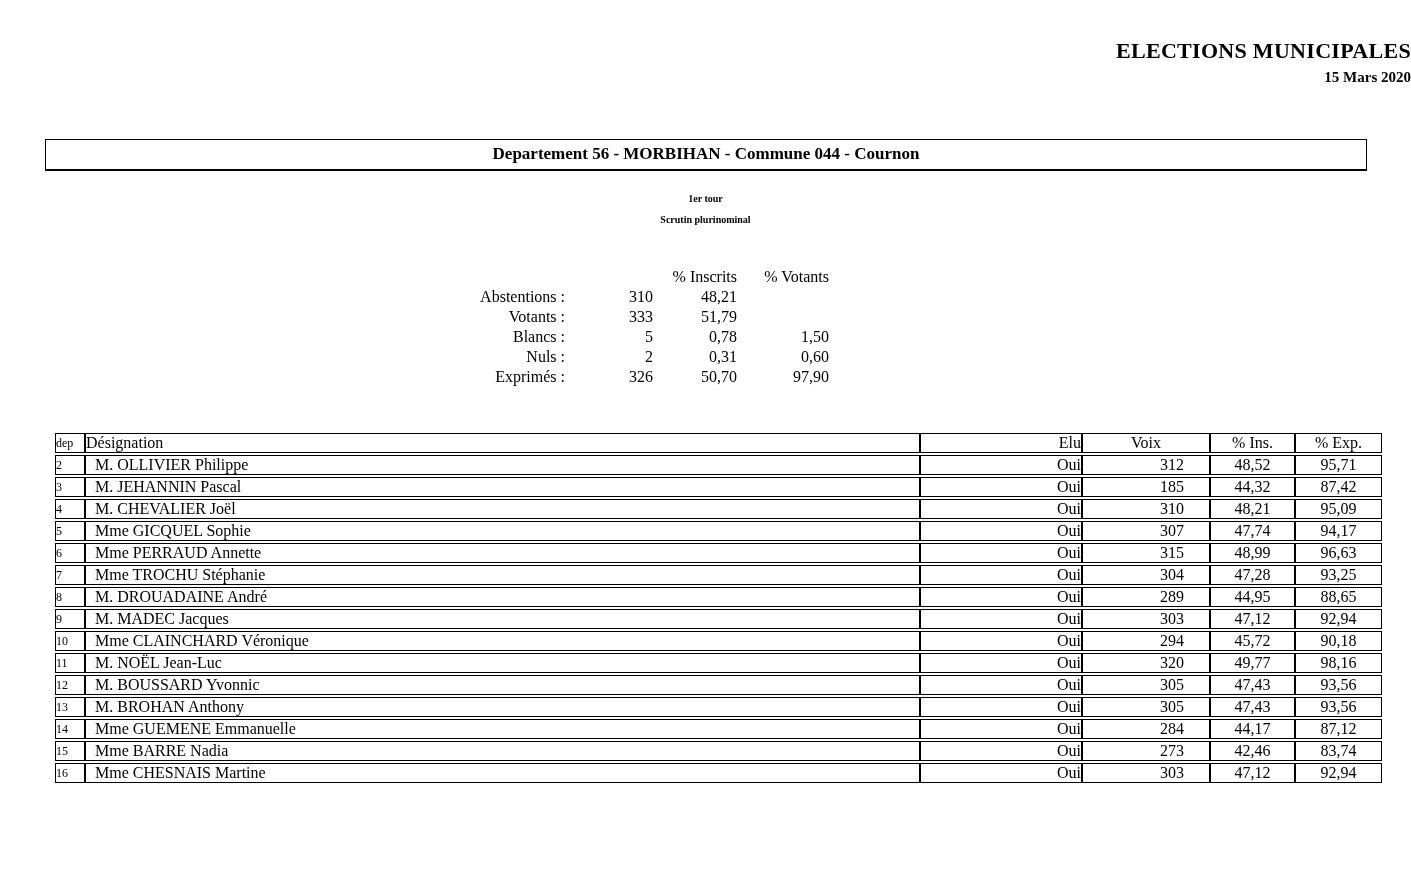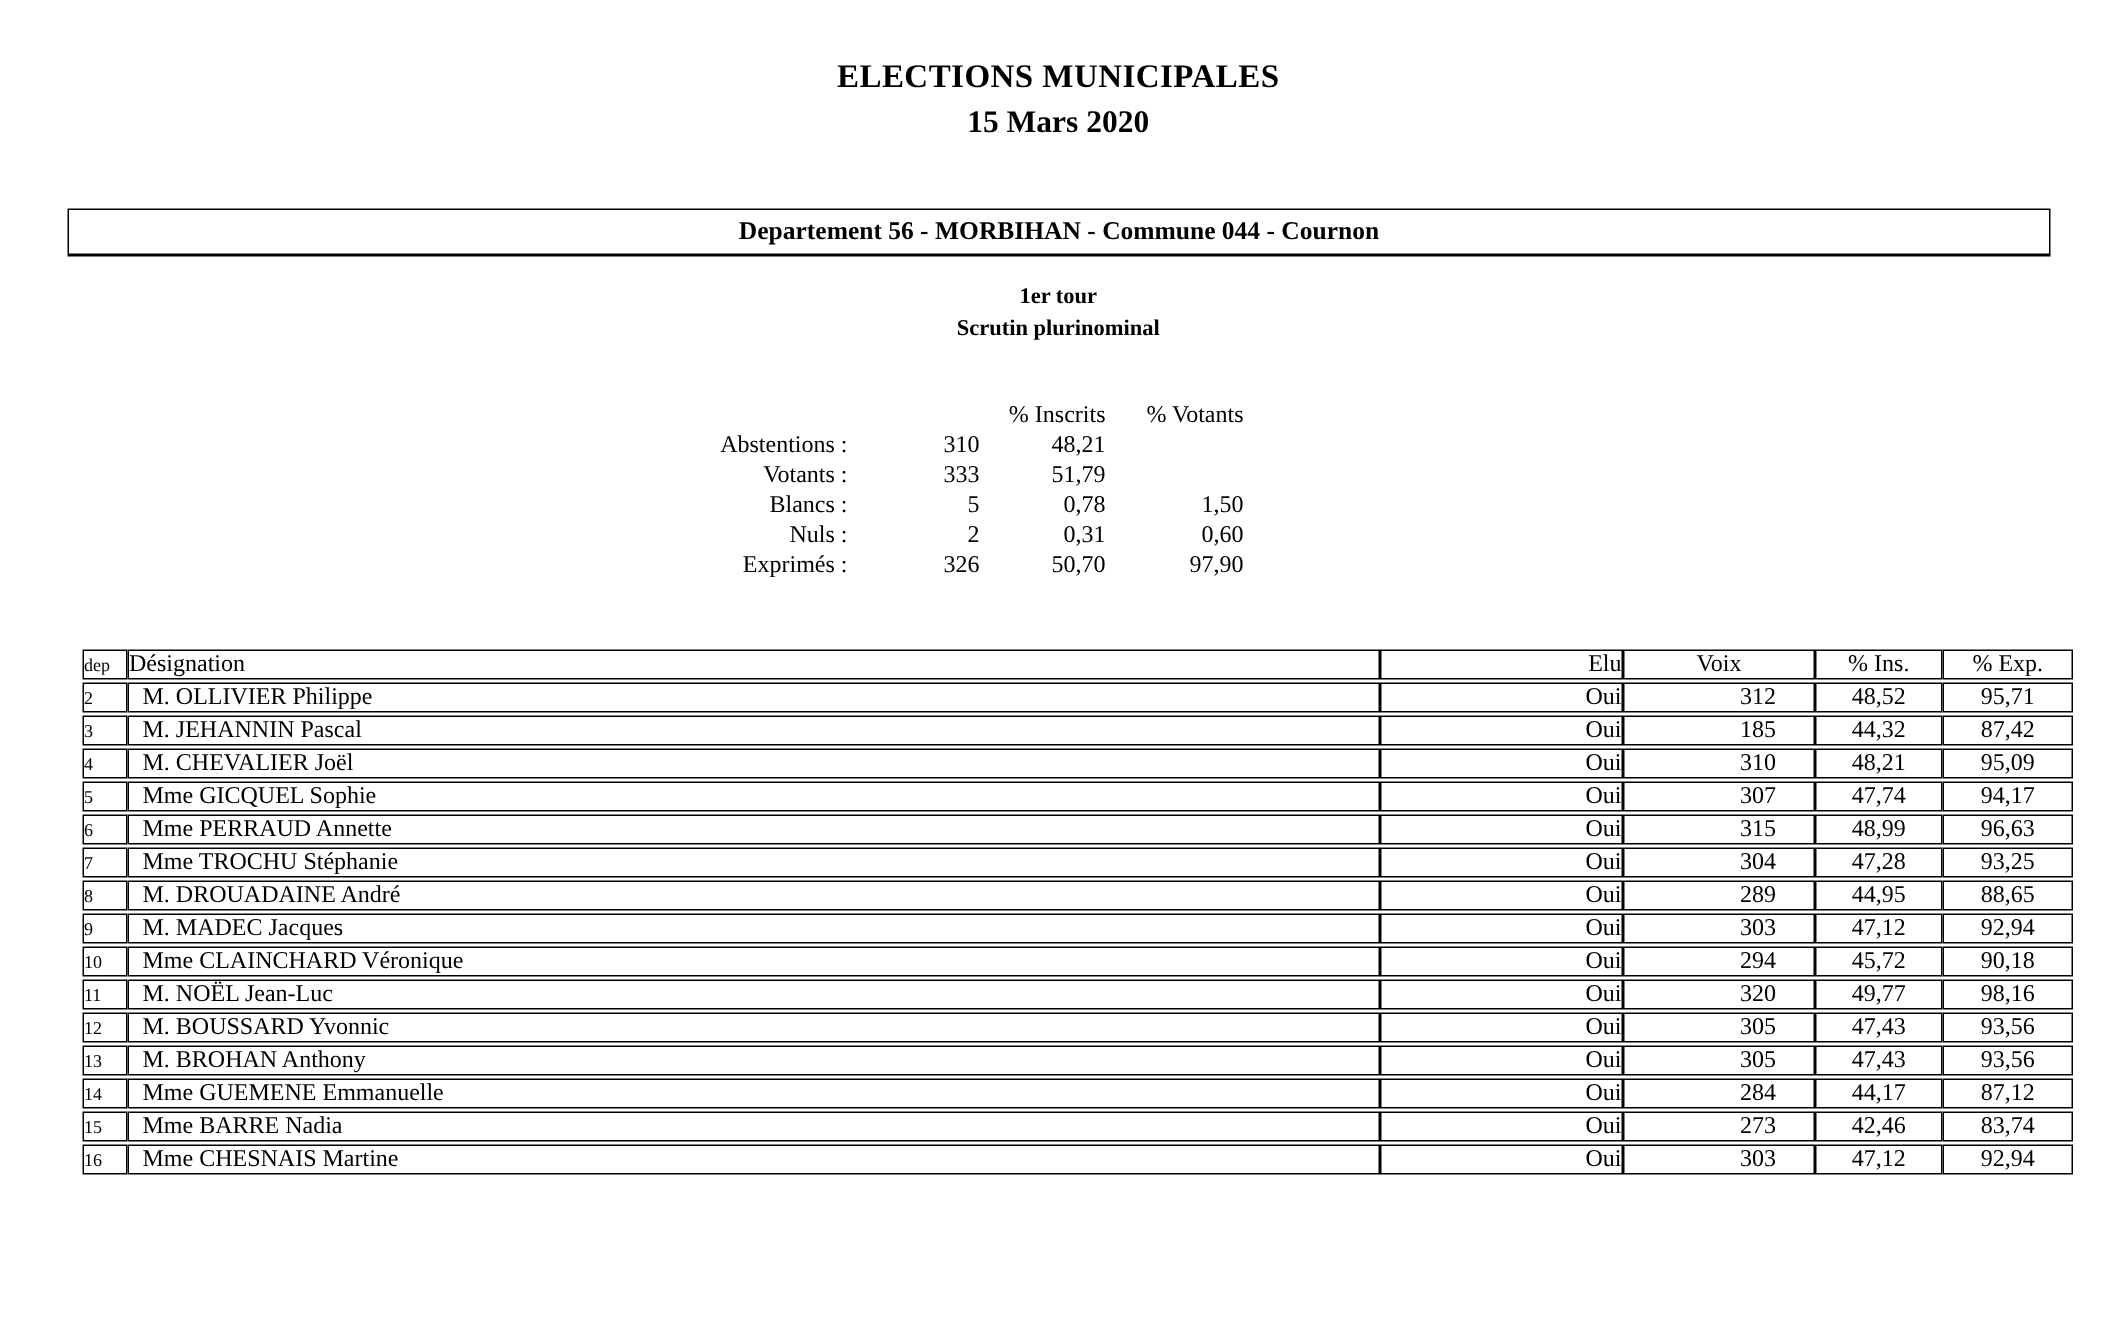--- a/index.html
+++ b/index.html
@@ -12,29 +12,29 @@
     font-family: "Liberation Serif", "DejaVu Serif", serif;
     overflow: hidden;
   }
 
   
   .title-block {
     position: absolute;
     top: 38px;
     left: 0;
     width: 100%;
-    text-align: center;
+    text-align: right;
   }
   .title-main {
     font-size: 22px;
     font-weight: bold;
     letter-spacing: 0.3px;
   }
   .title-date {
-    font-size: 21px;
+    font-size: 15px;
     font-weight: bold;
     margin-top: 5px;
   }
 
   
   .banner {
     position: absolute;
     top: 139px;
     left: 45px;
     width: 1322px;
@@ -47,21 +47,21 @@
     padding: 4px 0 5px 0;
   }
 
   
   .round-block {
     position: absolute;
     top: 188px;
     left: 0;
     width: 100%;
     text-align: center;
-    font-size: 15px;
+    font-size: 10px;
     font-weight: bold;
     line-height: 21px;
     font-family: Liberation Serif, serif;
   }
 
   
   .summary-table {
     position: absolute;
     top: 267px;
     left: 365px;

